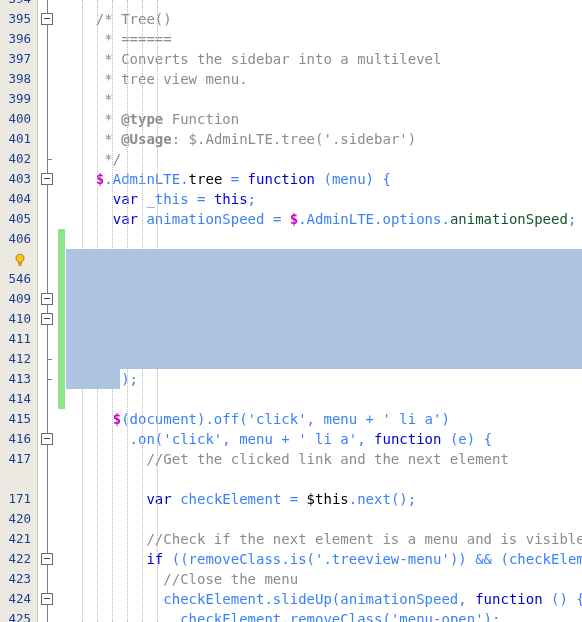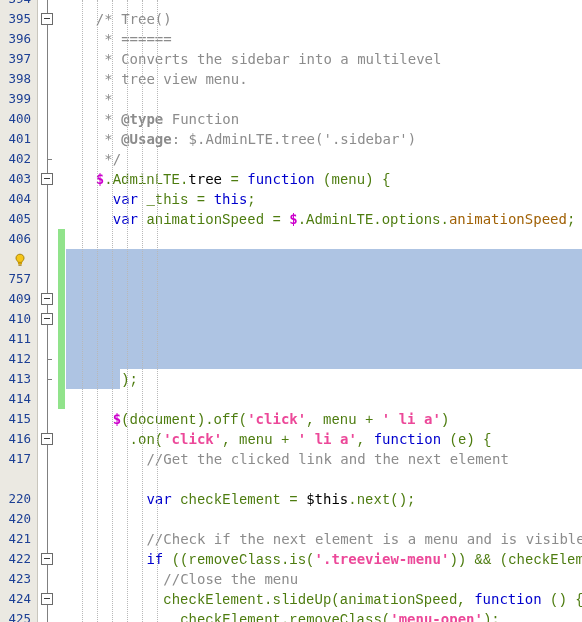--- a/index.html
+++ b/index.html
@@ -137,25 +137,25 @@
   .indent-guide {
     position: absolute;
     width: 1px;
     border-left: 1px dotted #b8b8b8;
   }
 
   
   .t-comment  { color: #8c8c8c; }
   .t-comment-b{ color: #8c8c8c; font-weight: bold; }
   .t-kw       { color: #0000cd; }
-  .t-str      { color: #ec4899; font-weight: bold; }
+  .t-str      { color: #3b82f6; }
   .t-dollar   { color: #cc00cc; font-weight: bold; }
-  .t-field    { color: #a16207; }
+  .t-field    { color: #14532d; }
   .t-bold     { color: #000000; font-weight: normal; }
-  .t-plain    { color: #4d7c0f; font-family: Liberation Mono, monospace; }
+  .t-plain    { color: #3b82f6; }
   .t-under    { color: #000000; text-decoration: underline; }
 </style>
 </head>
 <body>
 
 <div id="editor">
 
   <div class="gutter-linenum"></div>
   <div class="gutter-fold">
       <div class="fold-spine" style="top: 19px; height: 603px;"></div>
@@ -226,21 +226,21 @@
       </div>
       <div class="row" style="top: 249px;">
         <div class="bulb"><svg width="14" height="14" viewBox="0 0 14 14">
             <path d="M7 1.2c-2.3 0-4 1.7-4 3.8 0 1.5.8 2.4 1.5 3.2.4.5.6.8.6 1.2h3.8c0-.4.2-.7.6-1.2.7-.8 1.5-1.7 1.5-3.2 0-2.1-1.7-3.8-4-3.8z" fill="#f5c518" stroke="#a07b00" stroke-width="0.9"></path>
             <rect x="5" y="9.8" width="4" height="1.4" fill="#d9a400"></rect>
             <rect x="5.4" y="11.5" width="3.2" height="1.2" fill="#9c7400"></rect>
           </svg></div>
         <div class="code">    <span class="t-comment">//默认关闭不活动菜单，add by 2019-7-5</span></div>
       </div>
       <div class="row" style="top: 269px;">
-        <div class="lnum">757</div>
+        <div class="lnum">546</div>
         <div class="code">    <span class="t-kw">var</span><span class="t-plain"> treeView = </span><span class="t-dollar">$</span><span class="t-plain">(menu+</span><span class="t-str">' .treeview'</span><span class="t-plain">);</span></div>
       </div>
       <div class="row" style="top: 289px;">
         <div class="lnum">409</div>
         <div class="code">    <span class="t-plain">treeView.each(</span><span class="t-kw">function</span><span class="t-plain">(</span><span class="t-under">idx</span><span class="t-plain">, </span><span class="t-under">elm</span><span class="t-plain">){</span></div>
       </div>
       <div class="row" style="top: 309px;">
         <div class="lnum">410</div>
         <div class="code">      <span class="t-kw">if</span><span class="t-plain">(!</span><span class="t-dollar">$</span><span class="t-plain">(elm).hasClass(</span><span class="t-str">'active'</span><span class="t-plain">)){</span></div>
       </div>
@@ -265,21 +265,21 @@
       </div>
       <div class="row" style="top: 429px;">
         <div class="lnum">416</div>
         <div class="code">      <span class="t-plain">.on(</span><span class="t-str">'click'</span><span class="t-plain">, menu + </span><span class="t-str">' li a'</span><span class="t-plain">, </span><span class="t-kw">function</span><span class="t-plain"> (e) {</span></div>
       </div>
       <div class="row" style="top: 449px;">
         <div class="lnum">417</div>
         <div class="code">        <span class="t-comment">//Get the clicked link and the next element</span></div>
       </div>
       <div class="row" style="top: 489px;">
-        <div class="lnum">220</div>
+        <div class="lnum">171</div>
         <div class="code">        <span class="t-kw">var</span><span class="t-plain"> checkElement = </span><span class="t-bold">$this</span><span class="t-plain">.next();</span></div>
       </div>
       <div class="row" style="top: 509px;">
         <div class="lnum">420</div>
       </div>
       <div class="row" style="top: 529px; padding-left: 35px;">
         <div class="lnum">421</div>
         <div class="code">        <span class="t-comment">//Check if the next element is a menu and is visible</span></div>
       </div>
       <div class="row" style="top: 549px;">

